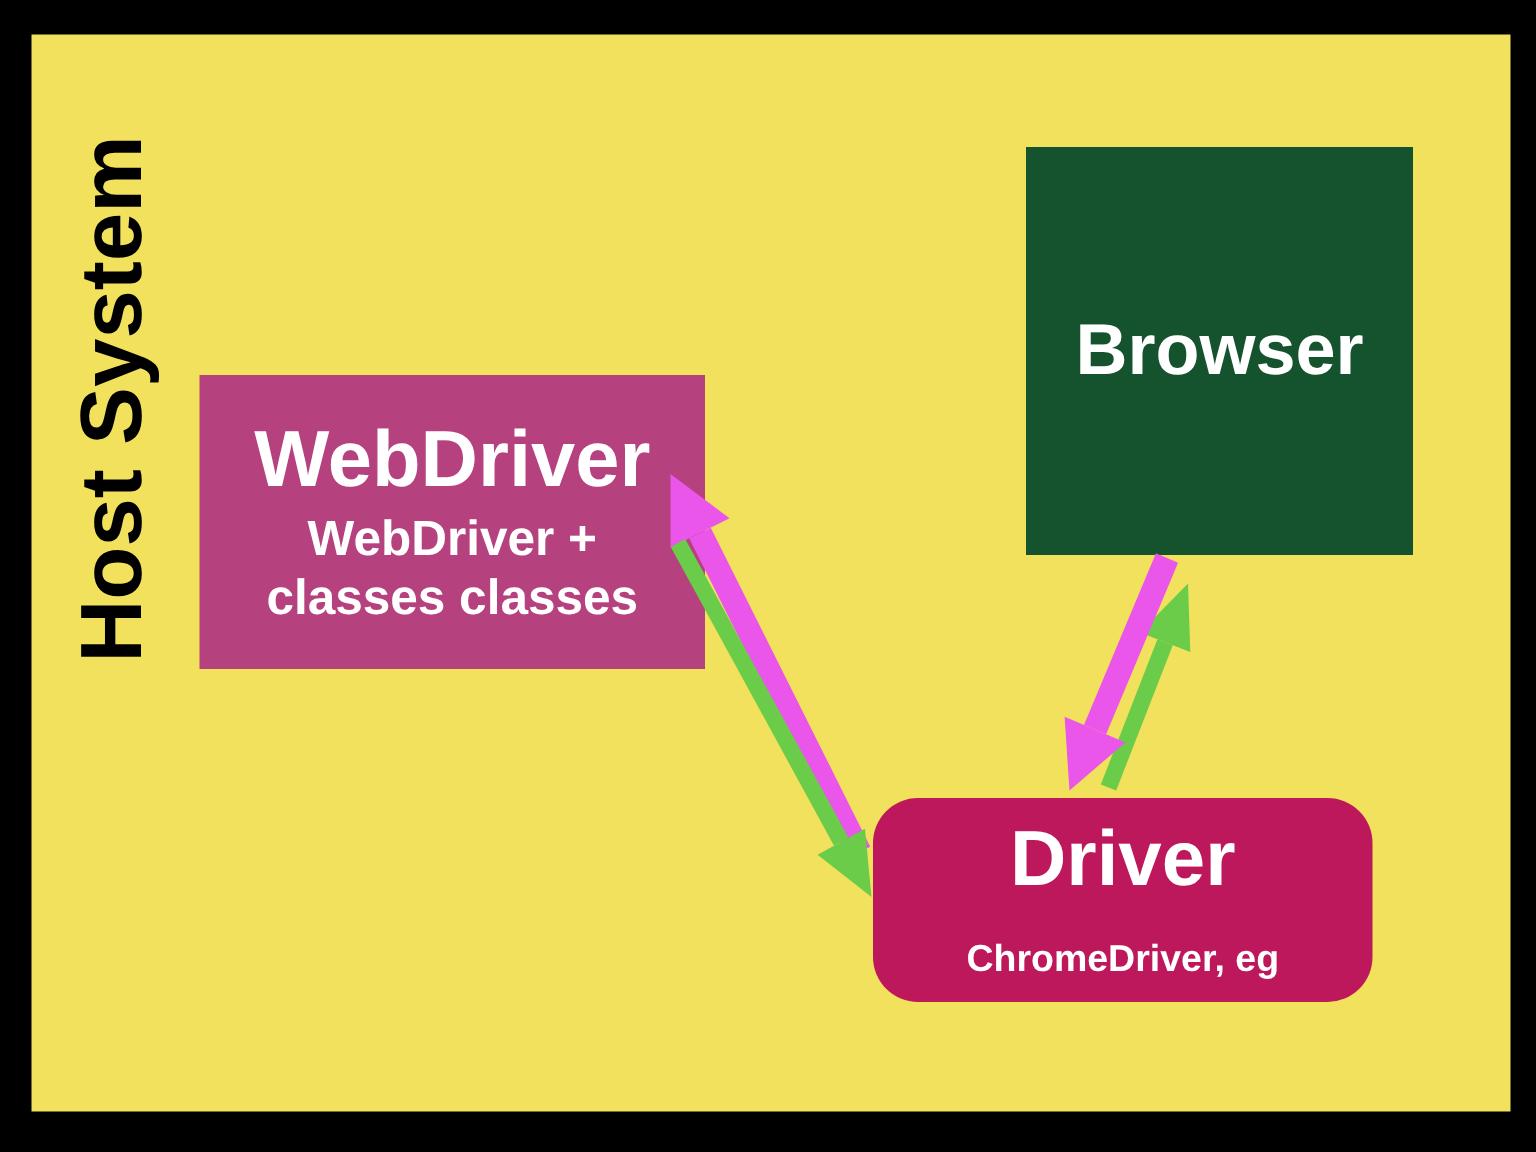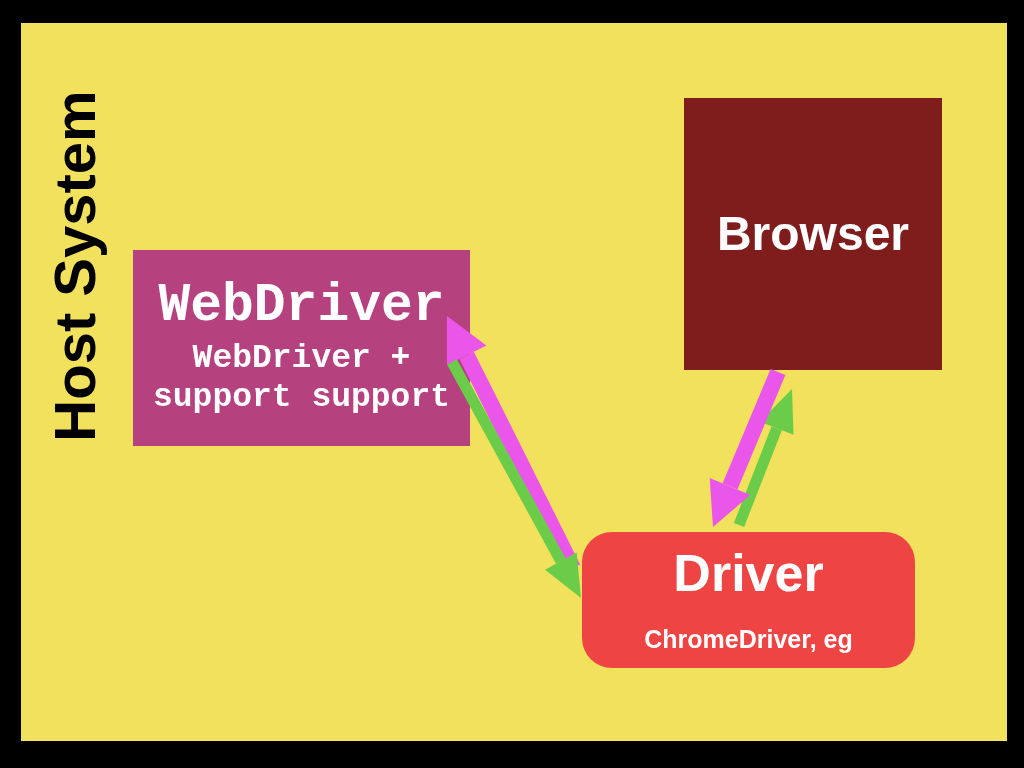--- a/index.html
+++ b/index.html
@@ -55,21 +55,20 @@
     font-weight: 700;
     line-height: 1.18;
   }
 
   
   .node-webdriver {
     left: 112px;
     top: 227px;
     width: 337px;
     height: 196px;
-    font-family: Liberation Mono, monospace;
   }
   .node-webdriver .title { font-size: 53px; margin-bottom: 4px; }
   .node-webdriver .subtitle { font-size: 33px; }
 
   
   .node-browser {
     left: 663px;
     top: 75px;
     width: 258px;
     height: 272px;
@@ -99,28 +98,28 @@
 </head>
 <body style="background: rgb(0, 0, 0);">
 
 <div class="slide" style="background: rgb(242, 225, 93);">
 
   <div class="host-label">Host System</div>
 
   <div class="node node-webdriver" style="background: rgb(181, 65, 127); color: rgb(255, 255, 255);">
     <div class="title">WebDriver</div>
     <div class="subtitle">WebDriver +</div>
-    <div class="subtitle">support support</div>
+    <div class="subtitle">classes classes</div>
   </div>
 
-  <div class="node node-browser" style="background: #7f1d1d; color: rgb(255, 255, 255);">
+  <div class="node node-browser" style="background: #14532d; color: rgb(255, 255, 255);">
     <div class="title">Browser</div>
   </div>
 
-  <div class="node node-driver" style="background: #ef4444; color: rgb(255, 255, 255); gap: 24px;">
+  <div class="node node-driver" style="background: #be185d; color: rgb(255, 255, 255); gap: 24px;">
     <div class="title">Driver</div>
     <div class="subtitle">ChromeDriver, eg</div>
   </div>
 
 </div>
 
 <svg class="arrow-layer" viewBox="0 0 1024 768" xmlns="http://www.w3.org/2000/svg">
     <g>
       <line x1="573" y1="568" x2="466.67739820199813" y2="355.3547964039963" stroke="#e956e9" stroke-width="16"></line>
       <polygon points="447,316 486.35479640399626,345.51609730299725 447,365.1934955049954" fill="#e956e9"></polygon>

